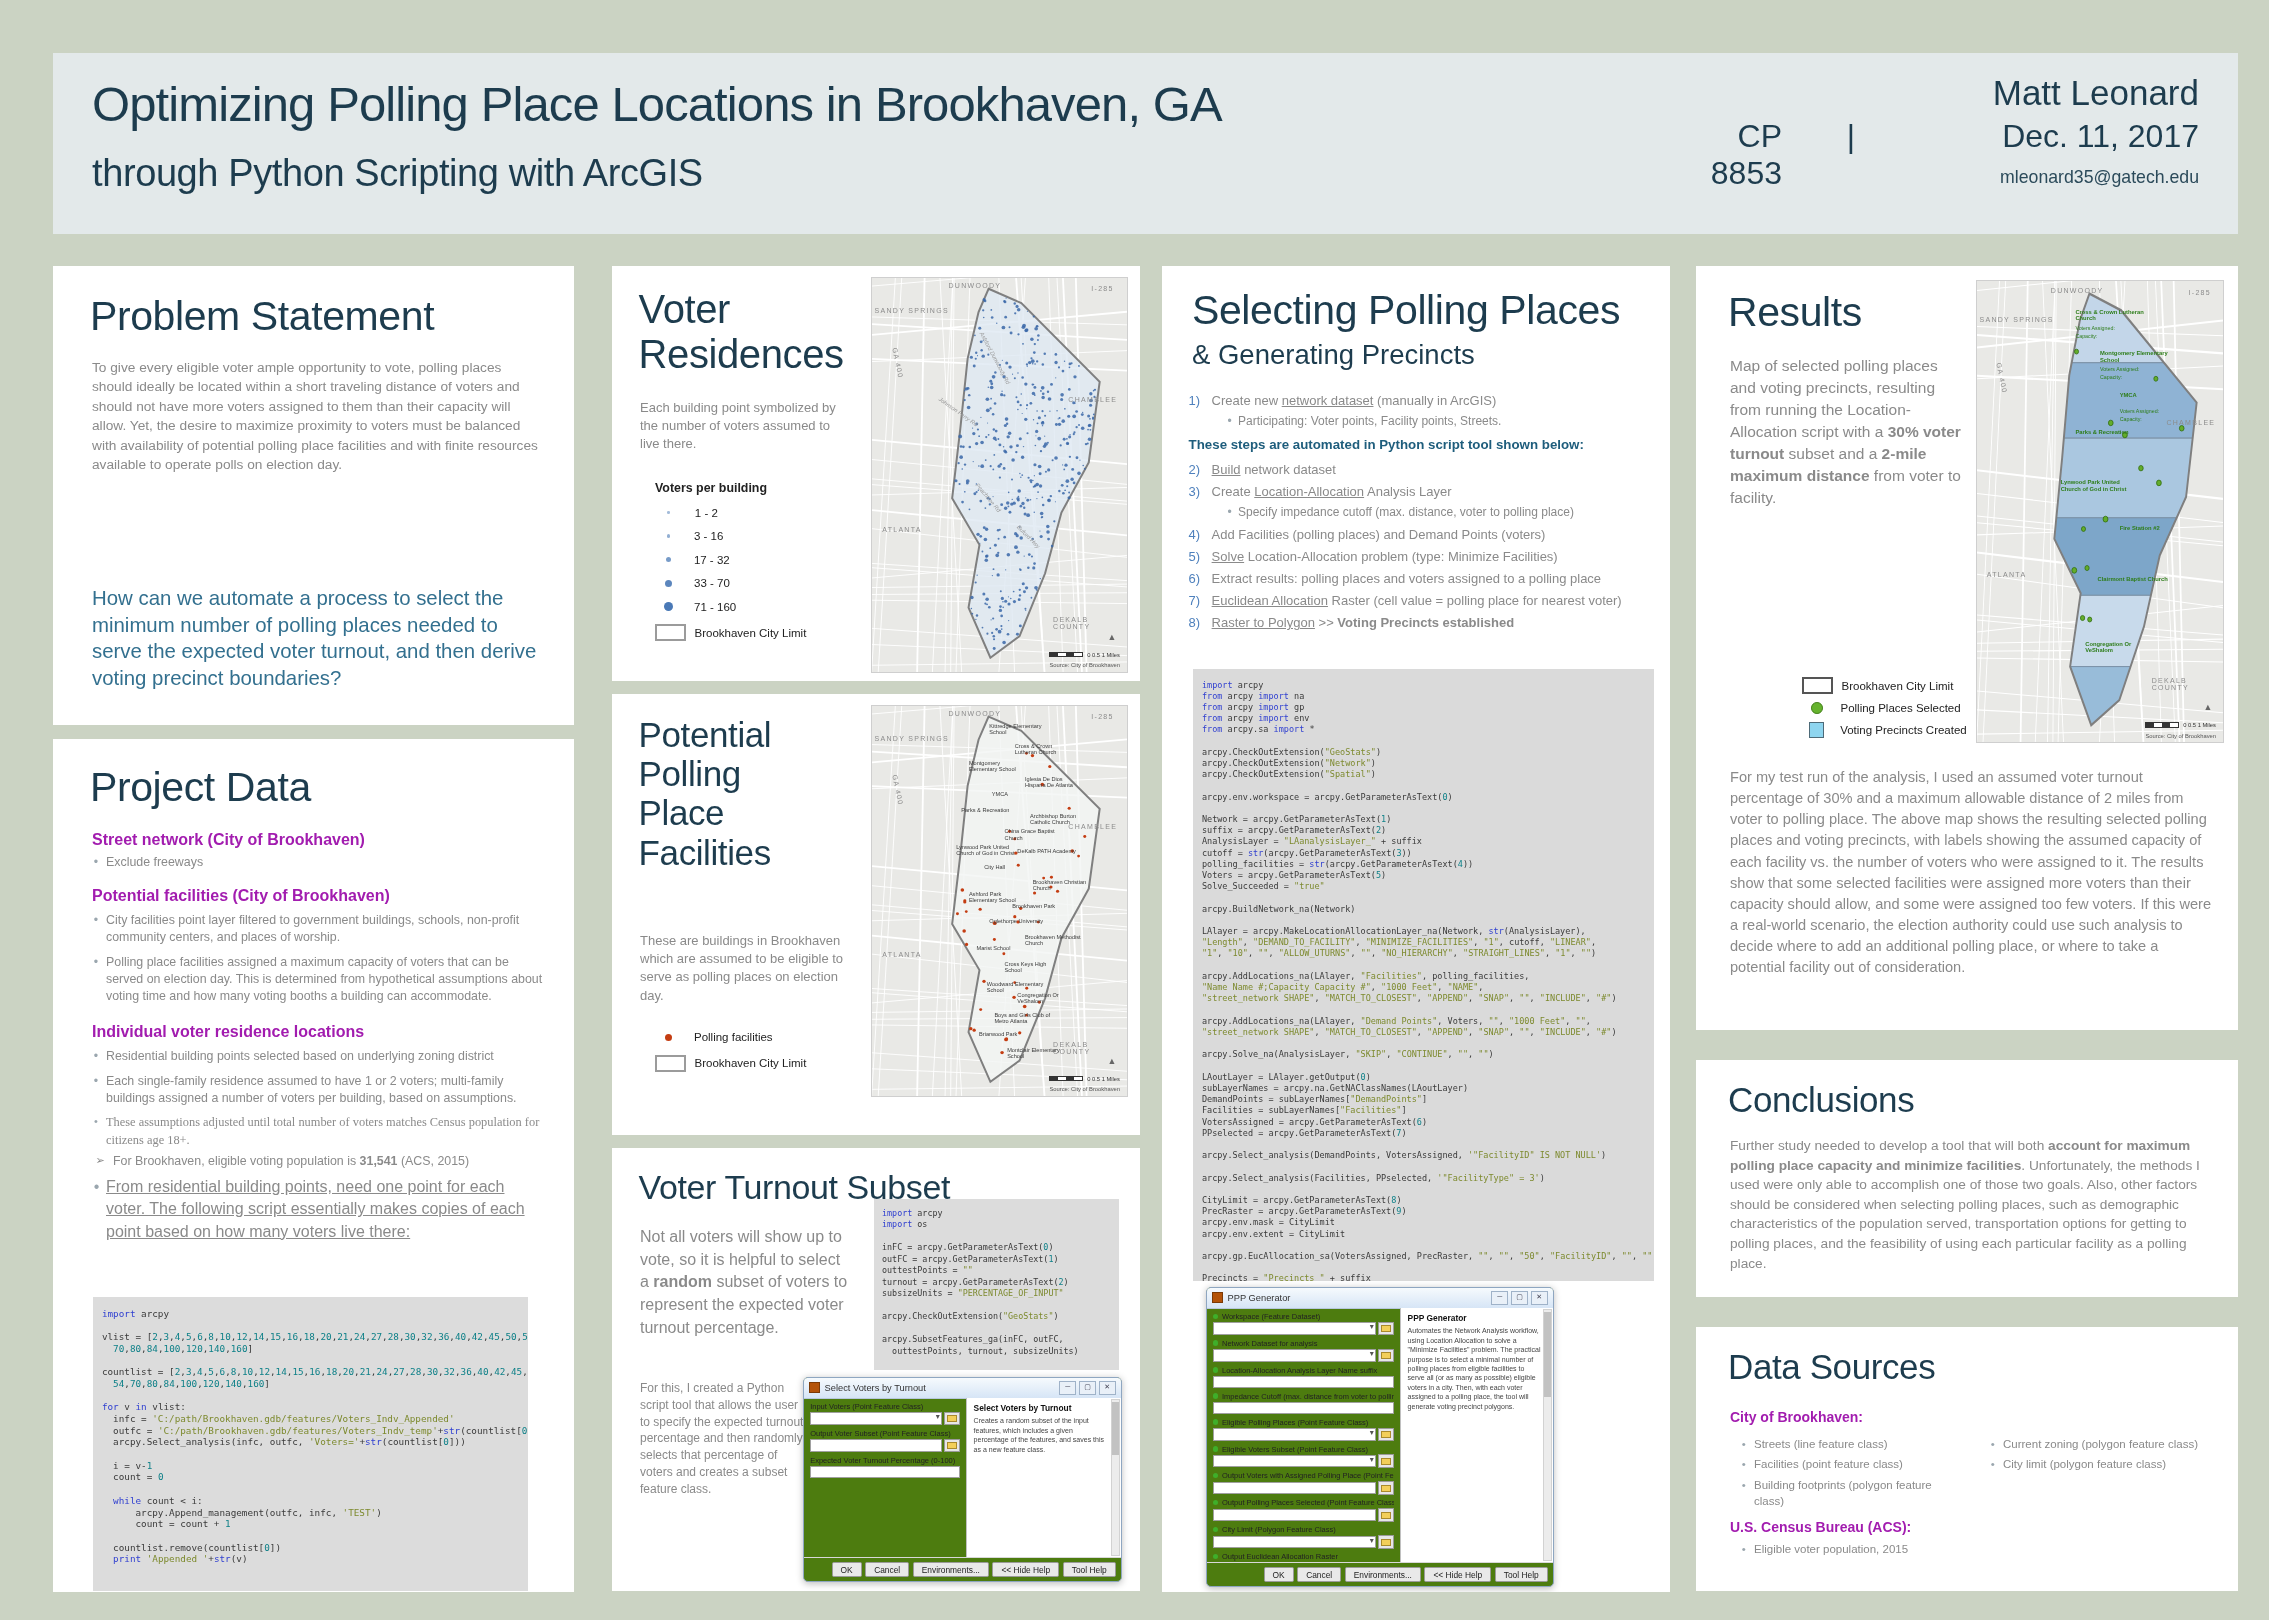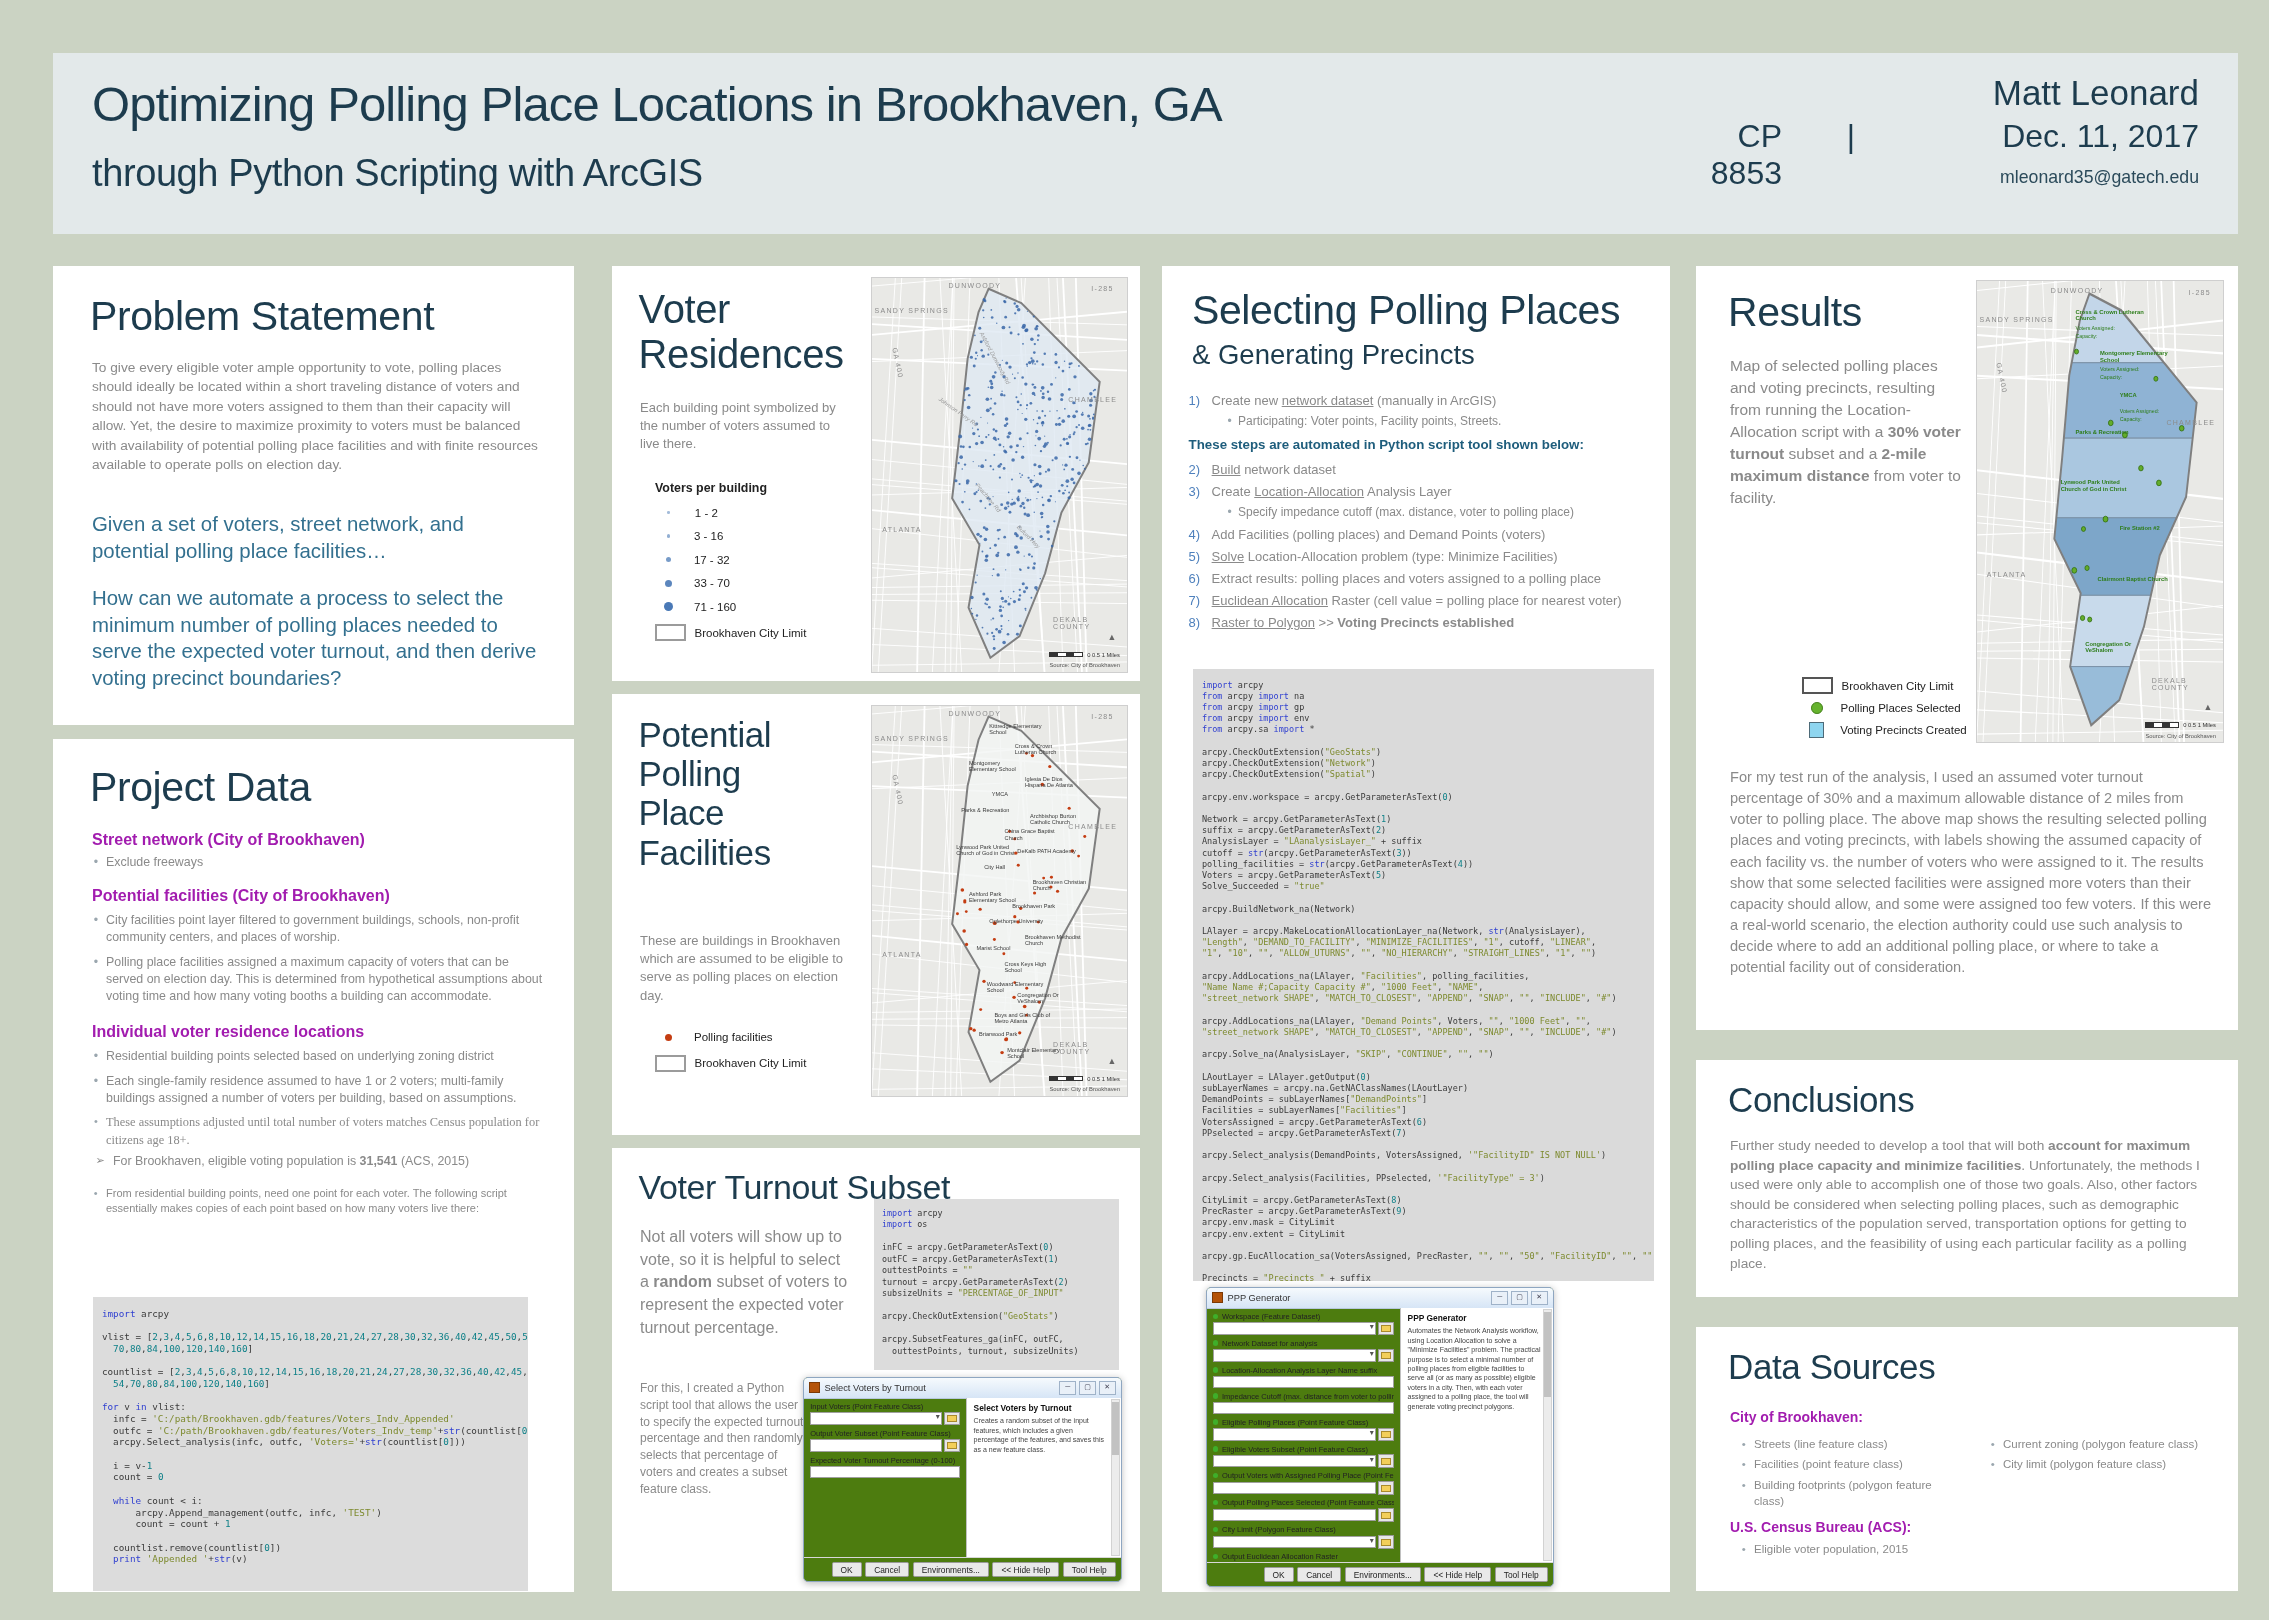--- a/index.html
+++ b/index.html
@@ -89,38 +89,37 @@
         <span style="position:absolute;right:344px;">|</span>
         <span>Dec. 11, 2017</span>
       </div>
       <div style="font-size:17.7px;color:#2b4a5a;margin-top:12.4px;">mleonard35@gatech.edu</div>
     </div>
   </div>
 
   <div class="box" style="left:53px;top:266px;width:521px;height:459px;">
     <div class="sec-title" style="position:absolute;left:37px;top:26.6px;">Problem Statement</div>
     <div class="g" style="position:absolute;left:39px;top:92px;width:449px;font-size:13.7px;line-height:1.42;">To give every eligible voter ample opportunity to vote, polling places should ideally be located within a short traveling distance of voters and should not have more voters assigned to them than their capacity will allow.  Yet, the desire to maximize proximity to voters must be balanced with availability of potential polling place facilities and with finite resources available to operate polls on election day.</div>
-    <div class="q" style="position:absolute;left:39px;top:245px;width:452px;font-size:20.4px;line-height:1.3;">Given a set of voters, street network, and potential polling place facilities…</div>
     <div class="q" style="position:absolute;left:39px;top:319px;width:457px;font-size:20.4px;line-height:1.3;">How can we automate a process to select the minimum number of polling places needed to serve the expected voter turnout, and then derive voting precinct boundaries?</div>
   </div>
 
   <div class="box" style="left:53px;top:739px;width:521px;height:853px;">
     <div class="sec-title" style="position:absolute;left:37px;top:25px;">Project Data</div>
     <div style="position:absolute;left:39px;top:92px;width:452px;">
       <div class="hg" style="font-size:16px;">Street network (City of Brookhaven)</div>
       <div class="bullet-row" style="font-size:12.4px;margin-top:6.2px;">Exclude freeways</div>
       <div class="hg" style="font-size:16px;margin-top:17.7px;">Potential facilities (City of Brookhaven)</div>
       <div class="bullet-row" style="font-size:12.4px;line-height:1.4;margin-top:7px;">City facilities point layer filtered to government buildings, schools, non-profit community centers, and places of worship.</div>
       <div class="bullet-row" style="font-size:12.4px;line-height:1.4;margin-top:7px;">Polling place facilities assigned a maximum capacity of voters that can be served on election day. This is determined from hypothetical assumptions about voting time and how many voting booths a building can accommodate.</div>
       <div class="hg" style="font-size:16px;margin-top:17.7px;">Individual voter residence locations</div>
       <div class="bullet-row" style="font-size:12.4px;line-height:1.4;margin-top:7px;">Residential building points selected based on underlying zoning district</div>
       <div class="bullet-row" style="font-size:12.4px;line-height:1.4;margin-top:7px;">Each single-family residence assumed to have 1 or 2 voters; multi-family buildings assigned a number of voters per building, based on assumptions.</div>
       <div class="bullet-row" style="font-size:12.4px;line-height:1.4;margin-top:7px;font-family:Liberation Serif, serif;">These assumptions adjusted until total number of voters matches Census population for citizens age 18+.</div>
       <div class="arrow-row" style="font-size:12.4px;line-height:1.4;margin-top:3.5px;"><span>For Brookhaven, eligible voting population is </span><span class="b">31,541</span><span> (ACS, 2015)</span></div>
-      <div class="bullet-row" style="font-size:11px;line-height:1.4;margin-top:16px;">From residential building points, need one point for each voter.  The following script essentially makes copies of each point based on how many voters live there:</div>
+      <div class="bullet-row" style="font-size:16px;line-height:1.4;margin-top:6px;text-decoration:underline;">From residential building points, need one point for each voter.  The following script essentially makes copies of each point based on how many voters live there:</div>
     </div>
     <pre class="hl" style="position:absolute;left:40px;top:558px;width:417px;height:273px;font-size:9.3px;line-height:11.7px;padding:10.6px 8.9px;"><span class="kw">import</span> arcpy
 
 vlist = [<span class="num">2</span>,<span class="num">3</span>,<span class="num">4</span>,<span class="num">5</span>,<span class="num">6</span>,<span class="num">8</span>,<span class="num">10</span>,<span class="num">12</span>,<span class="num">14</span>,<span class="num">15</span>,<span class="num">16</span>,<span class="num">18</span>,<span class="num">20</span>,<span class="num">21</span>,<span class="num">24</span>,<span class="num">27</span>,<span class="num">28</span>,<span class="num">30</span>,<span class="num">32</span>,<span class="num">36</span>,<span class="num">40</span>,<span class="num">42</span>,<span class="num">45</span>,<span class="num">50</span>,<span class="num">54</span>,
   <span class="num">70</span>,<span class="num">80</span>,<span class="num">84</span>,<span class="num">100</span>,<span class="num">120</span>,<span class="num">140</span>,<span class="num">160</span>]
 
 countlist = [<span class="num">2</span>,<span class="num">3</span>,<span class="num">4</span>,<span class="num">5</span>,<span class="num">6</span>,<span class="num">8</span>,<span class="num">10</span>,<span class="num">12</span>,<span class="num">14</span>,<span class="num">15</span>,<span class="num">16</span>,<span class="num">18</span>,<span class="num">20</span>,<span class="num">21</span>,<span class="num">24</span>,<span class="num">27</span>,<span class="num">28</span>,<span class="num">30</span>,<span class="num">32</span>,<span class="num">36</span>,<span class="num">40</span>,<span class="num">42</span>,<span class="num">45</span>,,
   <span class="num">54</span>,<span class="num">70</span>,<span class="num">80</span>,<span class="num">84</span>,<span class="num">100</span>,<span class="num">120</span>,<span class="num">140</span>,<span class="num">160</span>]
 
 <span class="kw">for</span> v <span class="kw">in</span> vlist:

